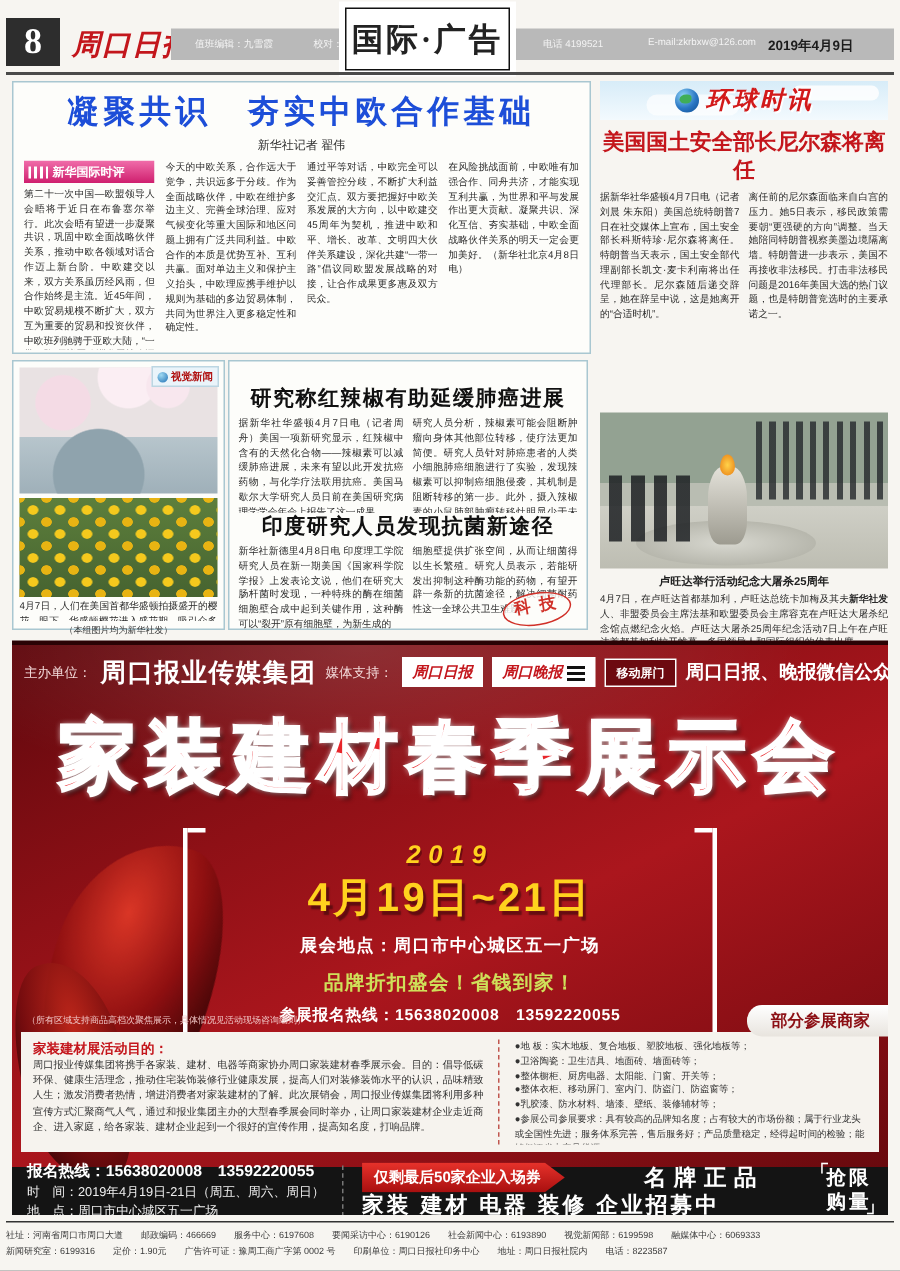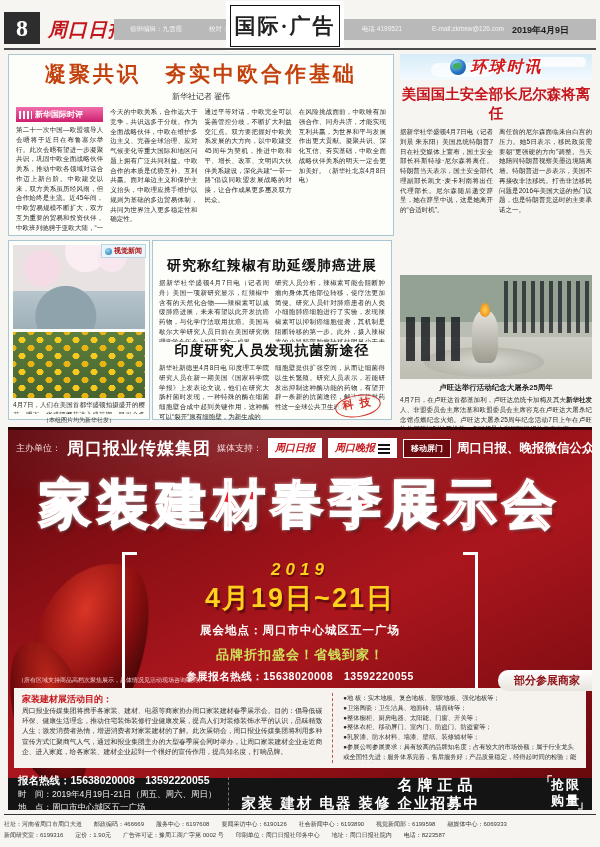--- a/index.html
+++ b/index.html
@@ -19,21 +19,21 @@
   .gb-duty{left:16px;} .gb-proof{left:95px;} .gb-phone{left:248px;} .gb-email{left:318px;}
   .gb-date{left:398px;color:#1c1c1c!important;font-weight:bold;font-size:9px!important;top:5px!important;}
   .secbox{position:absolute;left:226px;top:-7px;width:108px;height:40px;background:#fff;
           border:1px solid #111;box-shadow:0 0 0 4px #fff;text-align:center;
           font:bold 21px "Liberation Serif",serif;line-height:40px;letter-spacing:2px;}
   .header-rule{position:absolute;left:4px;right:4px;top:48px;border-top:2px solid #4a4a4a;}
 
   
   .main-art{position:absolute;left:8px;top:54px;width:386px;height:182px;background:#fdfdfa;
             border:1px solid #a9c7d1;padding:5px 7px;box-sizing:border-box;}
-  .main-h1{text-align:center;font:bold 21px "Liberation Serif",serif;letter-spacing:3px;color:#c2410c;}
+  .main-h1{text-align:center;font:bold 21px "Liberation Serif",serif;letter-spacing:3px;color:#1d4ed8;}
   .main-by{text-align:center;font-size:8px;margin:3px 0 5px;color:#333;}
   .cols{display:flex;gap:7px;height:126px;overflow:hidden;}
   .cols>div{flex:1;}
   .xh-logo{display:flex;align-items:center;gap:3px;background:linear-gradient(#f06daa,#cf1f6e);
            color:#fff;font:bold 8px sans-serif;padding:2px 3px;margin-bottom:3px;white-space:nowrap;}
   .xh-icon{display:inline-block;width:13px;height:8px;
            background:repeating-linear-gradient(90deg,#fff 0 2px,rgba(255,255,255,0) 2px 4px);}
 
   
   .global{position:absolute;left:400px;top:54px;width:192px;height:336px;}
@@ -154,21 +154,21 @@
   .ad-black{position:absolute;left:0;right:0;bottom:0;height:32px;background:#141414;z-index:3;
       display:flex;align-items:center;padding:3px 10px;gap:12px;box-sizing:border-box;}
   .blk-l{display:flex;flex-direction:column;gap:1px;white-space:nowrap;}
   .blk-hot{font:bold 10.5px sans-serif;}
   .blk-sm{font-size:8.5px;color:#eee;}
   .blk-div{border-left:1px dashed #777;height:34px;}
   .blk-r{position:relative;flex:1;height:38px;}
   .tickets{position:absolute;left:0;top:0;background:linear-gradient(#e7322b,#a80f0f);color:#fff;
       font:bold 10px sans-serif;padding:3px 16px 3px 8px;
       clip-path:polygon(0 0,90% 0,100% 50%,90% 100%,0 100%);white-space:nowrap;}
-  .brand{position:absolute;left:156px;top:1px;font:bold 15px "Liberation Serif",serif;letter-spacing:5px;white-space:nowrap;}
+  .brand{position:absolute;left:188px;top:1px;font:bold 15px "Liberation Serif",serif;letter-spacing:5px;white-space:nowrap;}
   .recruit{position:absolute;left:0;bottom:0;font:bold 14.5px sans-serif;letter-spacing:2px;white-space:nowrap;}
   .limited{position:absolute;right:2px;top:2px;display:grid;grid-template-columns:15px 15px;
       font:bold 13px sans-serif;line-height:16px;text-align:center;}
   .lq{position:absolute;font:bold 13px sans-serif;color:#fff;}
   .lq.o{left:-10px;top:-4px;} .lq.c{right:-10px;bottom:-4px;}
 
   
   .footer{position:absolute;left:4px;right:4px;top:814px;border-top:1.5px solid #333;padding-top:4px;}
   .footer div{font-size:6px;color:#3a3a3a;line-height:1.9;white-space:nowrap;overflow:hidden;}
 </style>
@@ -310,20 +310,21 @@
     </div>
 
     <div class="ad-black">
       <div class="blk-l">
         <span class="blk-hot">报名热线：15638020008　13592220055</span>
         <span class="blk-sm">时　间：2019年4月19日-21日（周五、周六、周日）</span>
         <span class="blk-sm">地　点：周口市中心城区五一广场</span>
       </div>
       <div class="blk-div"></div>
       <div class="blk-r">
+        <span class="tickets">仅剩最后50家企业入场券</span>
         <span class="brand serif">名牌正品</span>
         <span class="recruit">家装 建材 电器 装修 企业招募中</span>
         <span class="limited">
           <span class="lq o">「</span>
           <span>抢</span>
           <span>限</span>
           <span>购</span>
           <span>量</span>
           <span class="lq c">」</span>
         </span>

